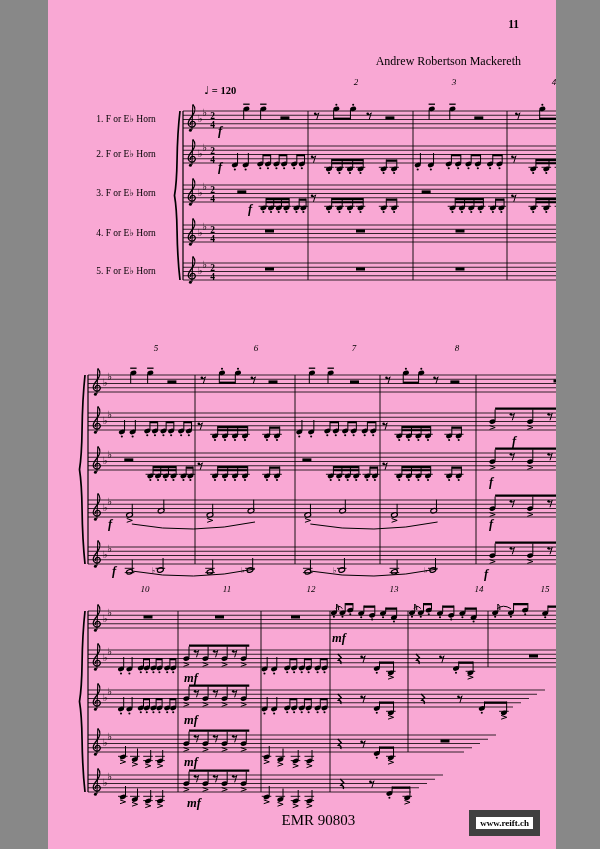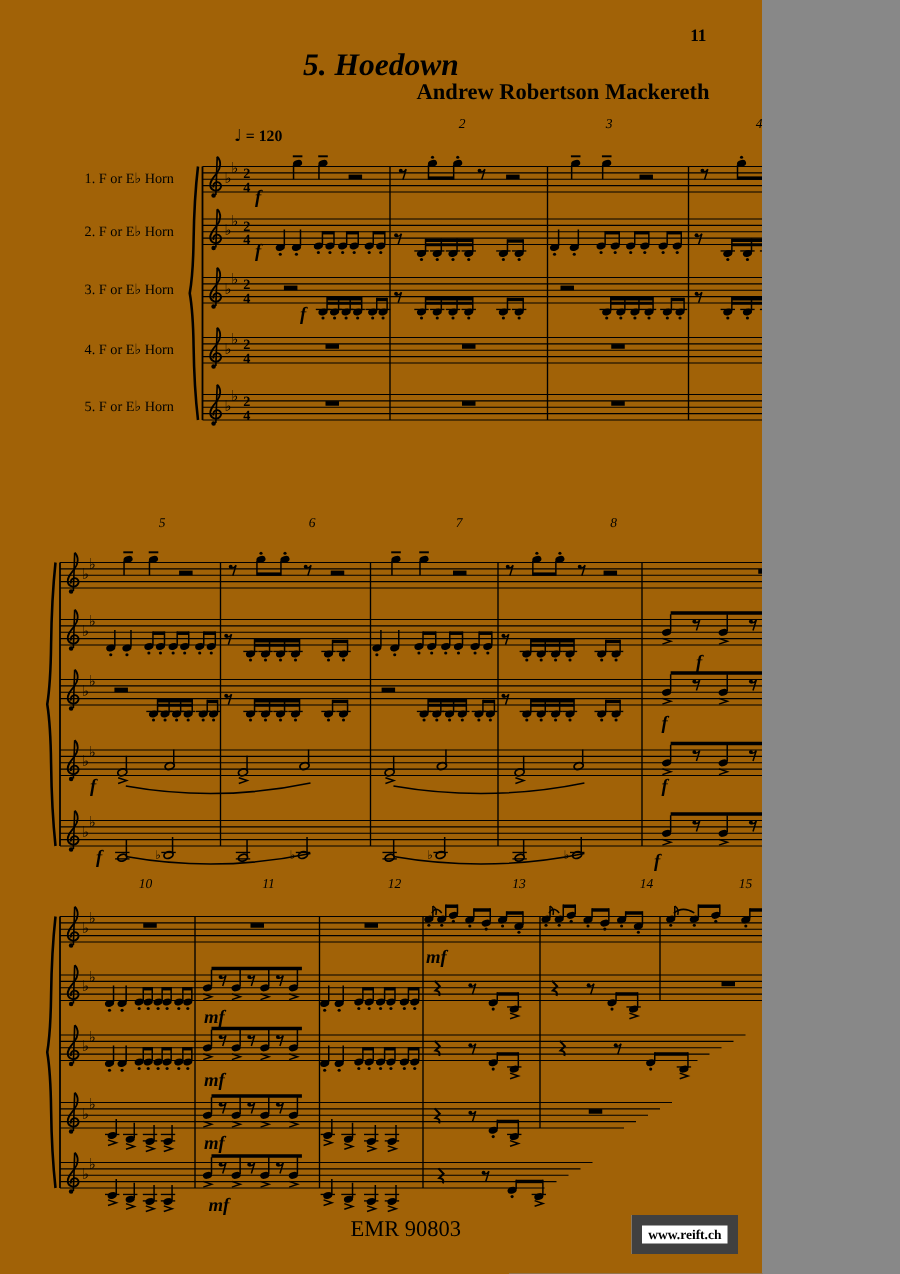--- a/index.html
+++ b/index.html
@@ -1,39 +1,38 @@
 <!DOCTYPE html>
 <html><head>
 <meta charset="utf-8">
 <style>
   html,body{margin:0;padding:0;background:#888;}
-  #canvas{position:relative;width:508px;height:849px;background:#a16207;overflow:hidden;
-          font-family:"Liberation Serif",serif;color:#000;}
+  #canvas{position:relative;width:508px;height:849px;background:#f9a8d4;overflow:hidden;
+          font-family:"Liberation Serif",serif;color:#000;margin-left:48px;}
   #notation{position:absolute;left:0;top:0;}
   #overlay{position:absolute;left:0;top:0;width:600px;height:849px;pointer-events:none;}
   .page-number{position:absolute;right:37px;top:18px;font-weight:bold;font-size:11.5px;}
   .title{position:absolute;left:50%;top:31px;transform:translateX(-50%);
          font-weight:bold;font-style:italic;font-size:21px;white-space:nowrap;}
-  .composer{position:absolute;right:35px;top:54px;font-weight:bold;font-size:15px;white-space:nowrap;}
+  .composer{position:absolute;right:35px;top:54px;font-weight:normal;font-size:12px;white-space:nowrap;}
   .tempo{position:absolute;left:156px;top:84px;font-weight:bold;font-size:10.5px;white-space:nowrap;}
   .tempo .nq{font-family:"DejaVu Sans",sans-serif;font-size:11px;}
-  .part-label{position:absolute;left:16px;width:100px;text-align:right;font-size:9.5px;white-space:nowrap;}
+  .part-label{position:absolute;left:28px;width:100px;text-align:center;font-size:9.5px;white-space:nowrap;}
   .mnum{position:absolute;font-style:italic;font-size:9px;transform:translateX(-50%);}
   .dyn{position:absolute;font-weight:bold;font-style:italic;font-size:12.5px;line-height:10px;}
   .footer-code{position:absolute;left:50%;top:812px;transform:translateX(-50%);font-size:15px;padding-left:33px;}
   .footer-site{position:absolute;right:16px;top:810px;border:7px solid #404040;padding:1px 4px;
                font-weight:bold;font-size:9px;background:#fff;}
 </style>
 </head>
 <body>
 
 <div id="canvas">
 
   <div class="page-number">11</div>
-  <div class="title">5. Hoedown</div>
   <div class="composer">Andrew Robertson Mackereth</div>
 
   <div class="tempo"><span class="nq">♩</span>
     <span>= 120</span></div>
 
   <div class="part-label" style="top:113px">1. F or E♭ Horn</div>
   <div class="part-label" style="top:148px">2. F or E♭ Horn</div>
   <div class="part-label" style="top:187px">3. F or E♭ Horn</div>
   <div class="part-label" style="top:227px">4. F or E♭ Horn</div>
   <div class="part-label" style="top:265px">5. F or E♭ Horn</div>

